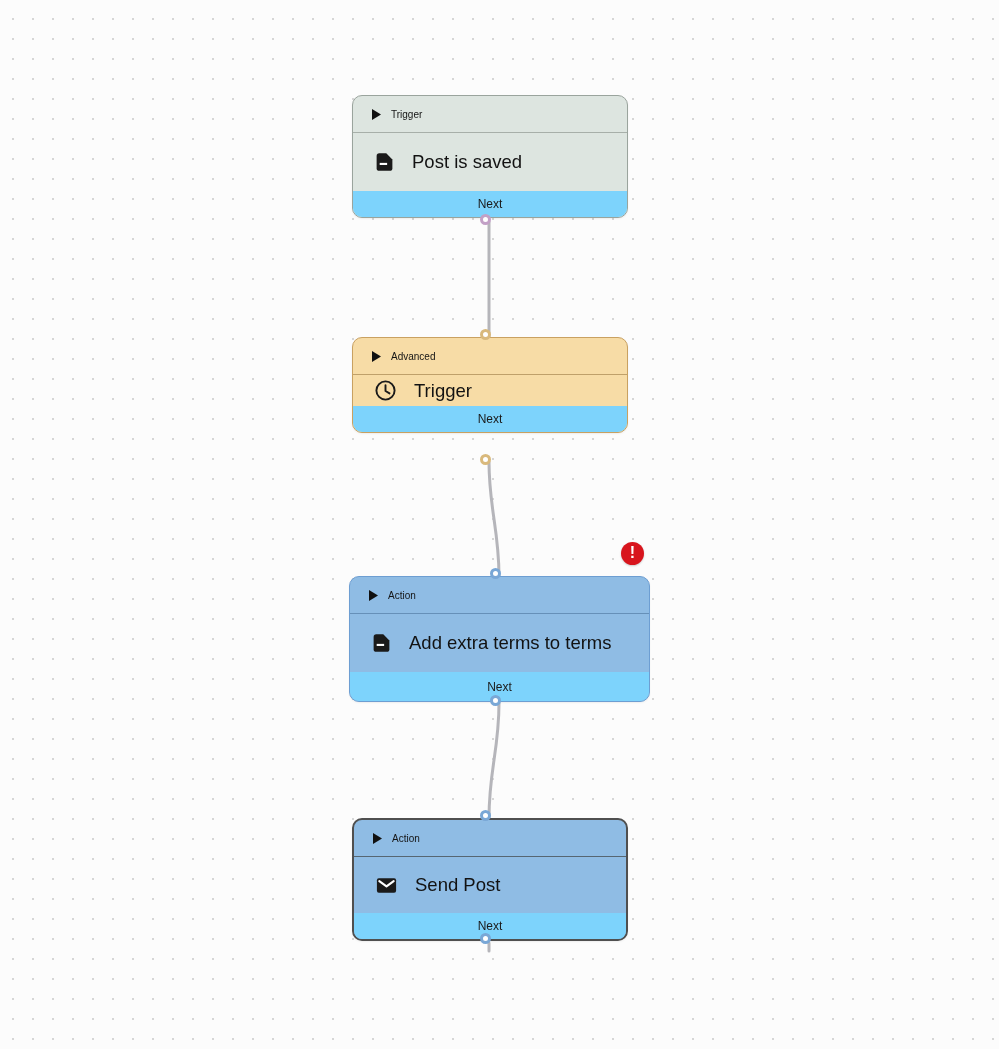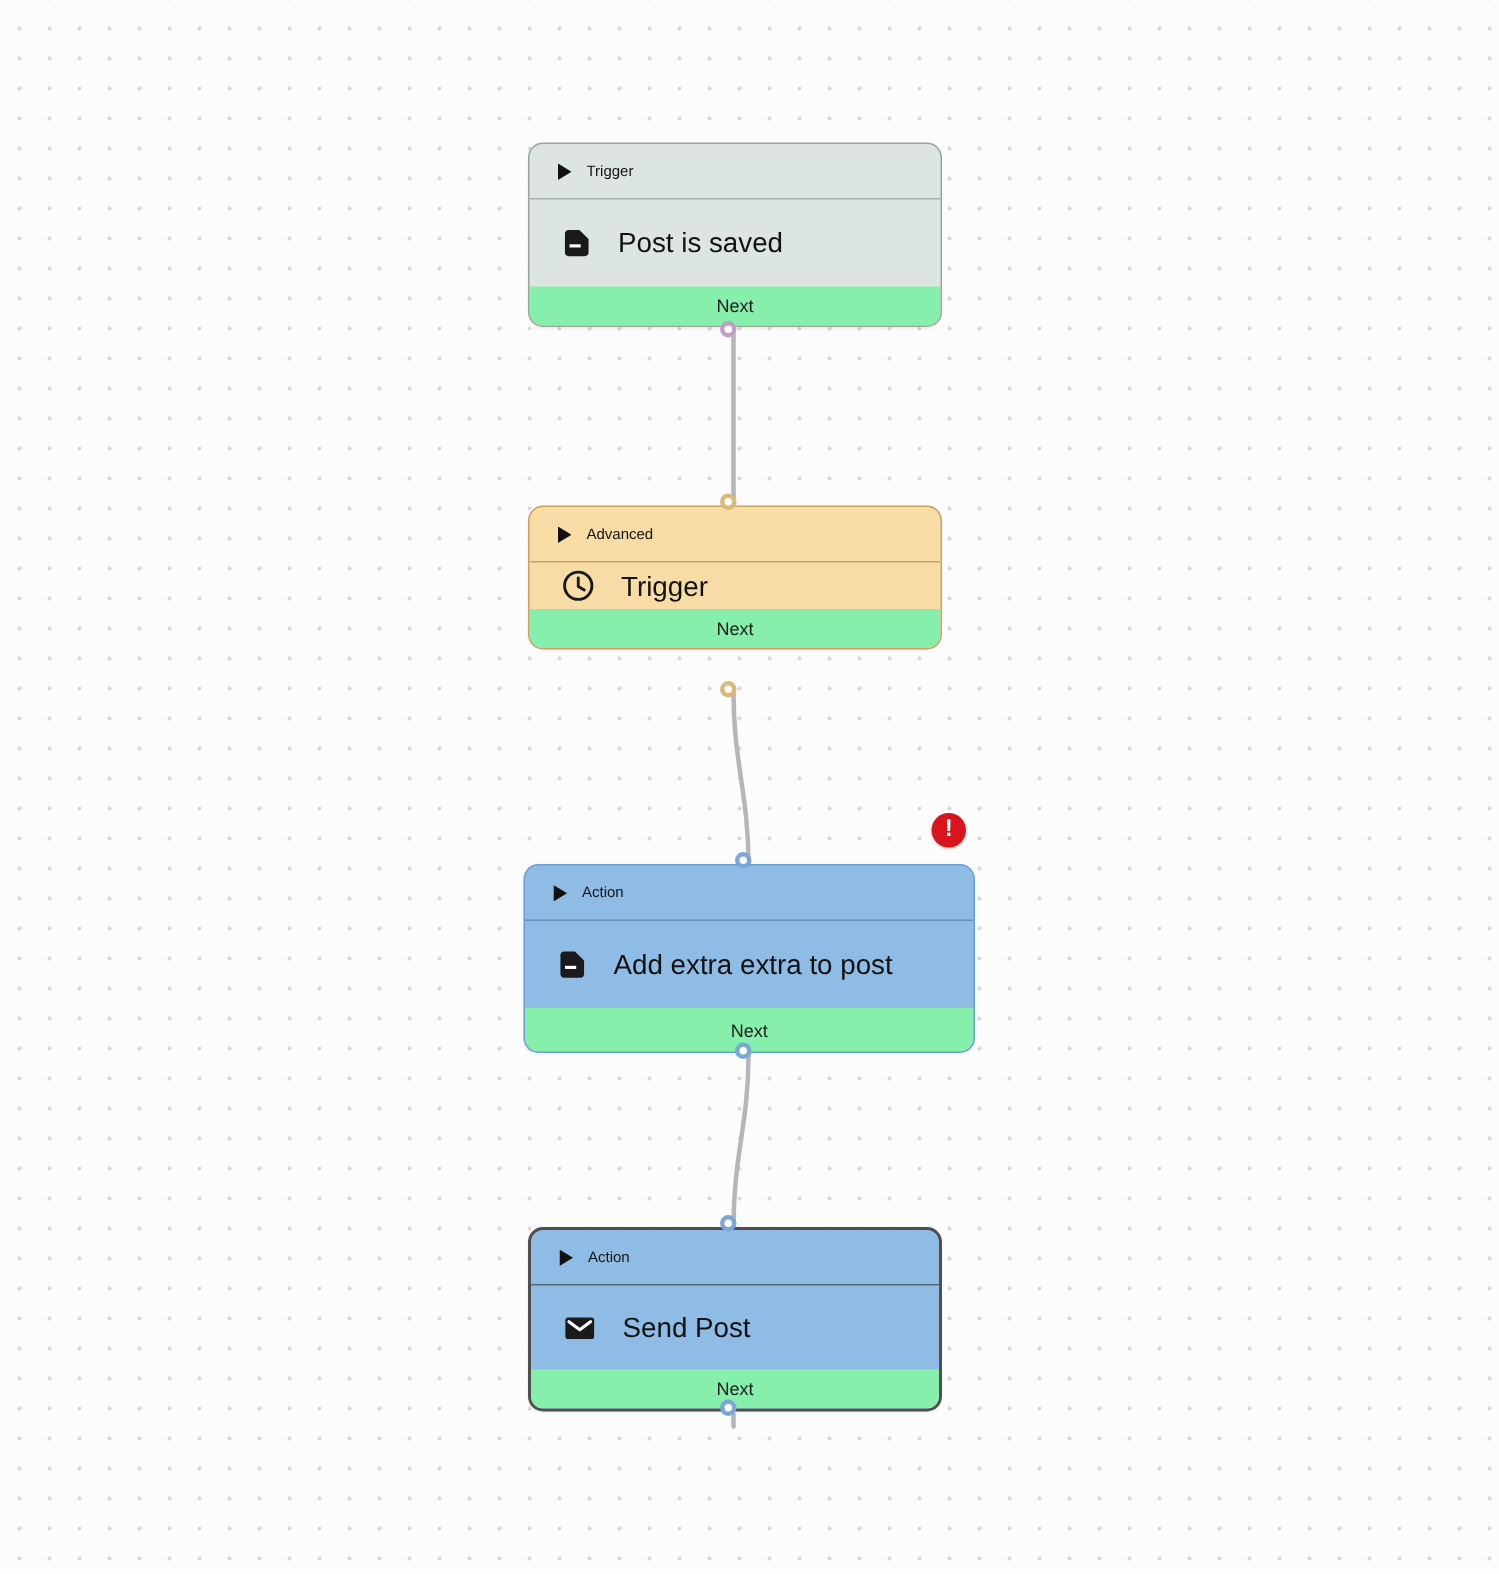--- a/index.html
+++ b/index.html
@@ -55,21 +55,21 @@
     align-items: center;
     gap: 17px;
     padding-left: 21px;
     font-size: 18.5px;
     color: #121212;
   }
   .node-body .body-icon { display: inline-flex; }
 
   .node-footer {
     flex: 0 0 26px;
-    background: #86efac;
+    background: #7dd3fc;
     display: flex;
     align-items: center;
     justify-content: center;
     font-size: 12px;
     color: #1a1a1a;
   }
   .node.tall .node-footer { flex-basis: 29px; }
 
   .port {
     position: absolute;
@@ -160,21 +160,21 @@
       </span>
       <span>Action</span>
     </div>
     <div class="node-body">
       <span class="body-icon">
         <svg width="21" height="22" viewBox="0 0 24 24">
           <path d="M6 2 h8 l7 7 v10 a3 3 0 0 1 -3 3 H6 a3 3 0 0 1 -3 -3 V5 a3 3 0 0 1 3 -3 z" fill="#1a1a1a"></path>
           <rect x="6.5" y="13" width="8.5" height="2.4" fill="#ffffff"></rect>
         </svg>
       </span>
-      <span>Add extra extra to post</span>
+      <span>Add extra terms to terms</span>
     </div>
     <div class="node-footer">Next</div>
   </div>
 
   <div class="node selected" style="left: 352px; top: 818px; width: 276px; height: 123px; background-color: rgb(143, 188, 228); border-color: rgb(79, 79, 79);">
     <div class="node-header" style="border-bottom-color: rgb(86, 102, 114);">
       <span class="tri">
         <svg width="9" height="11" viewBox="0 0 9 11">
             <polygon points="0,0 9,5.5 0,11" fill="#111"></polygon>
           </svg>

